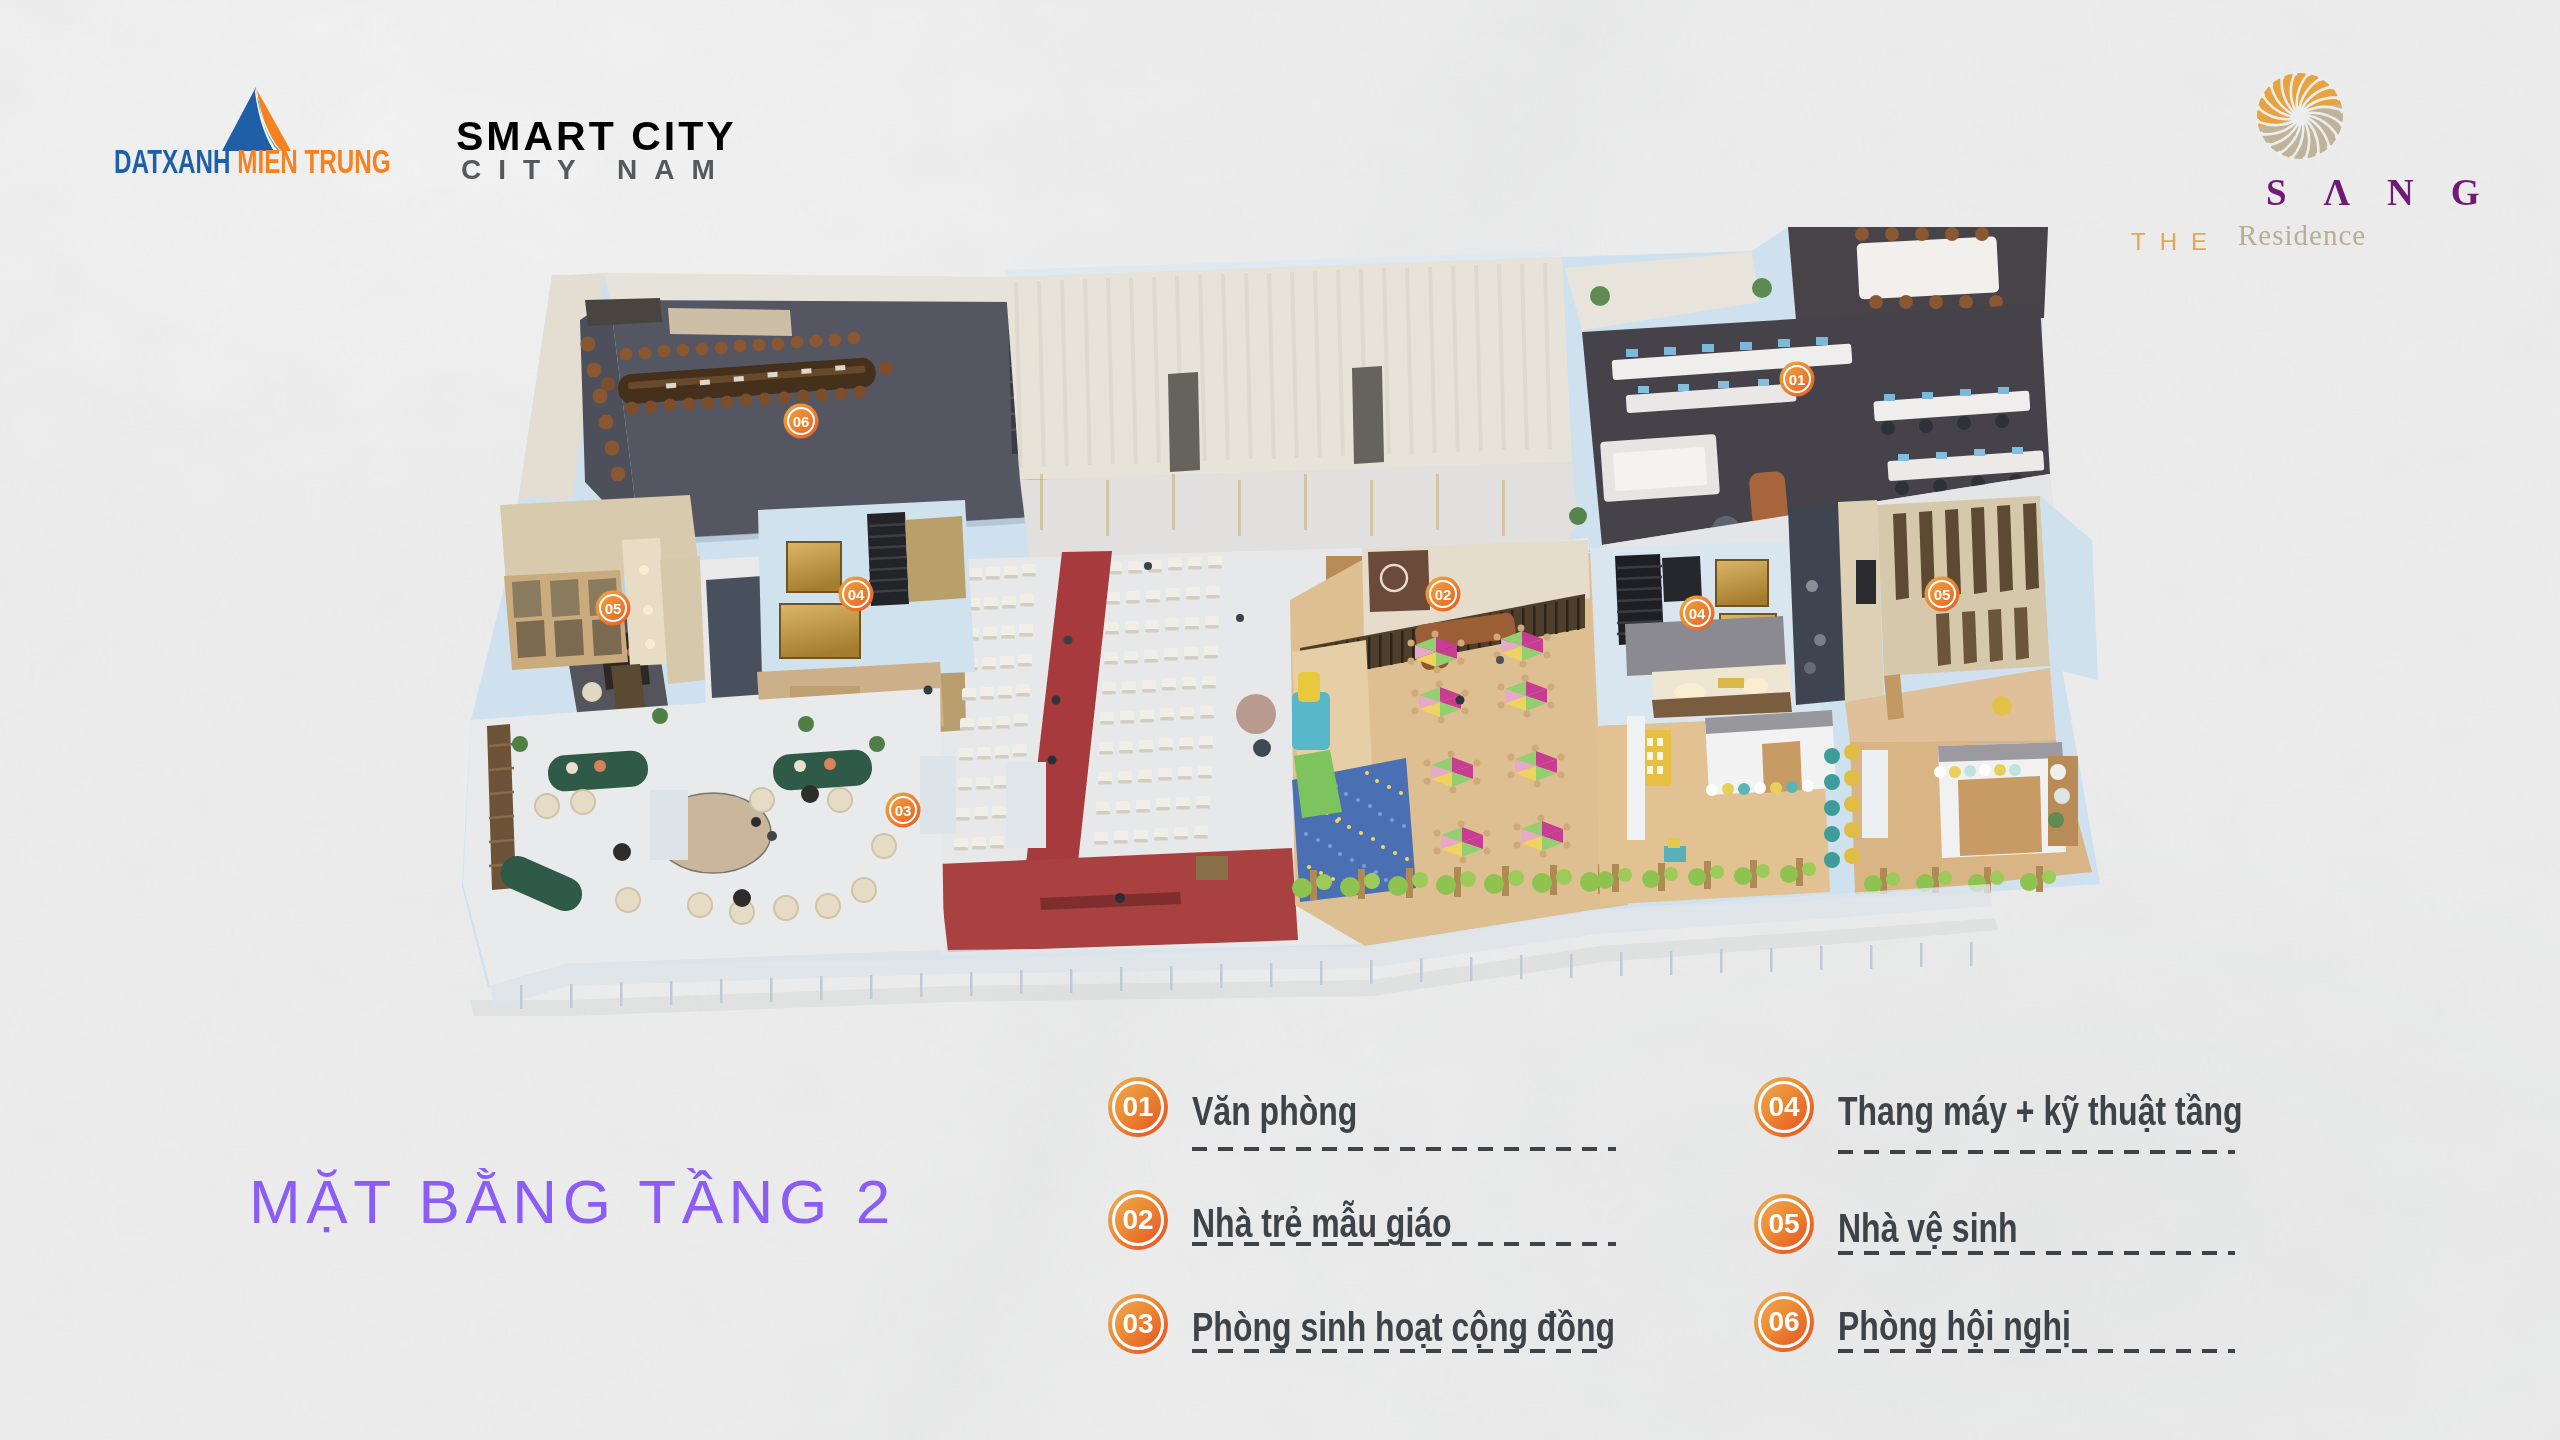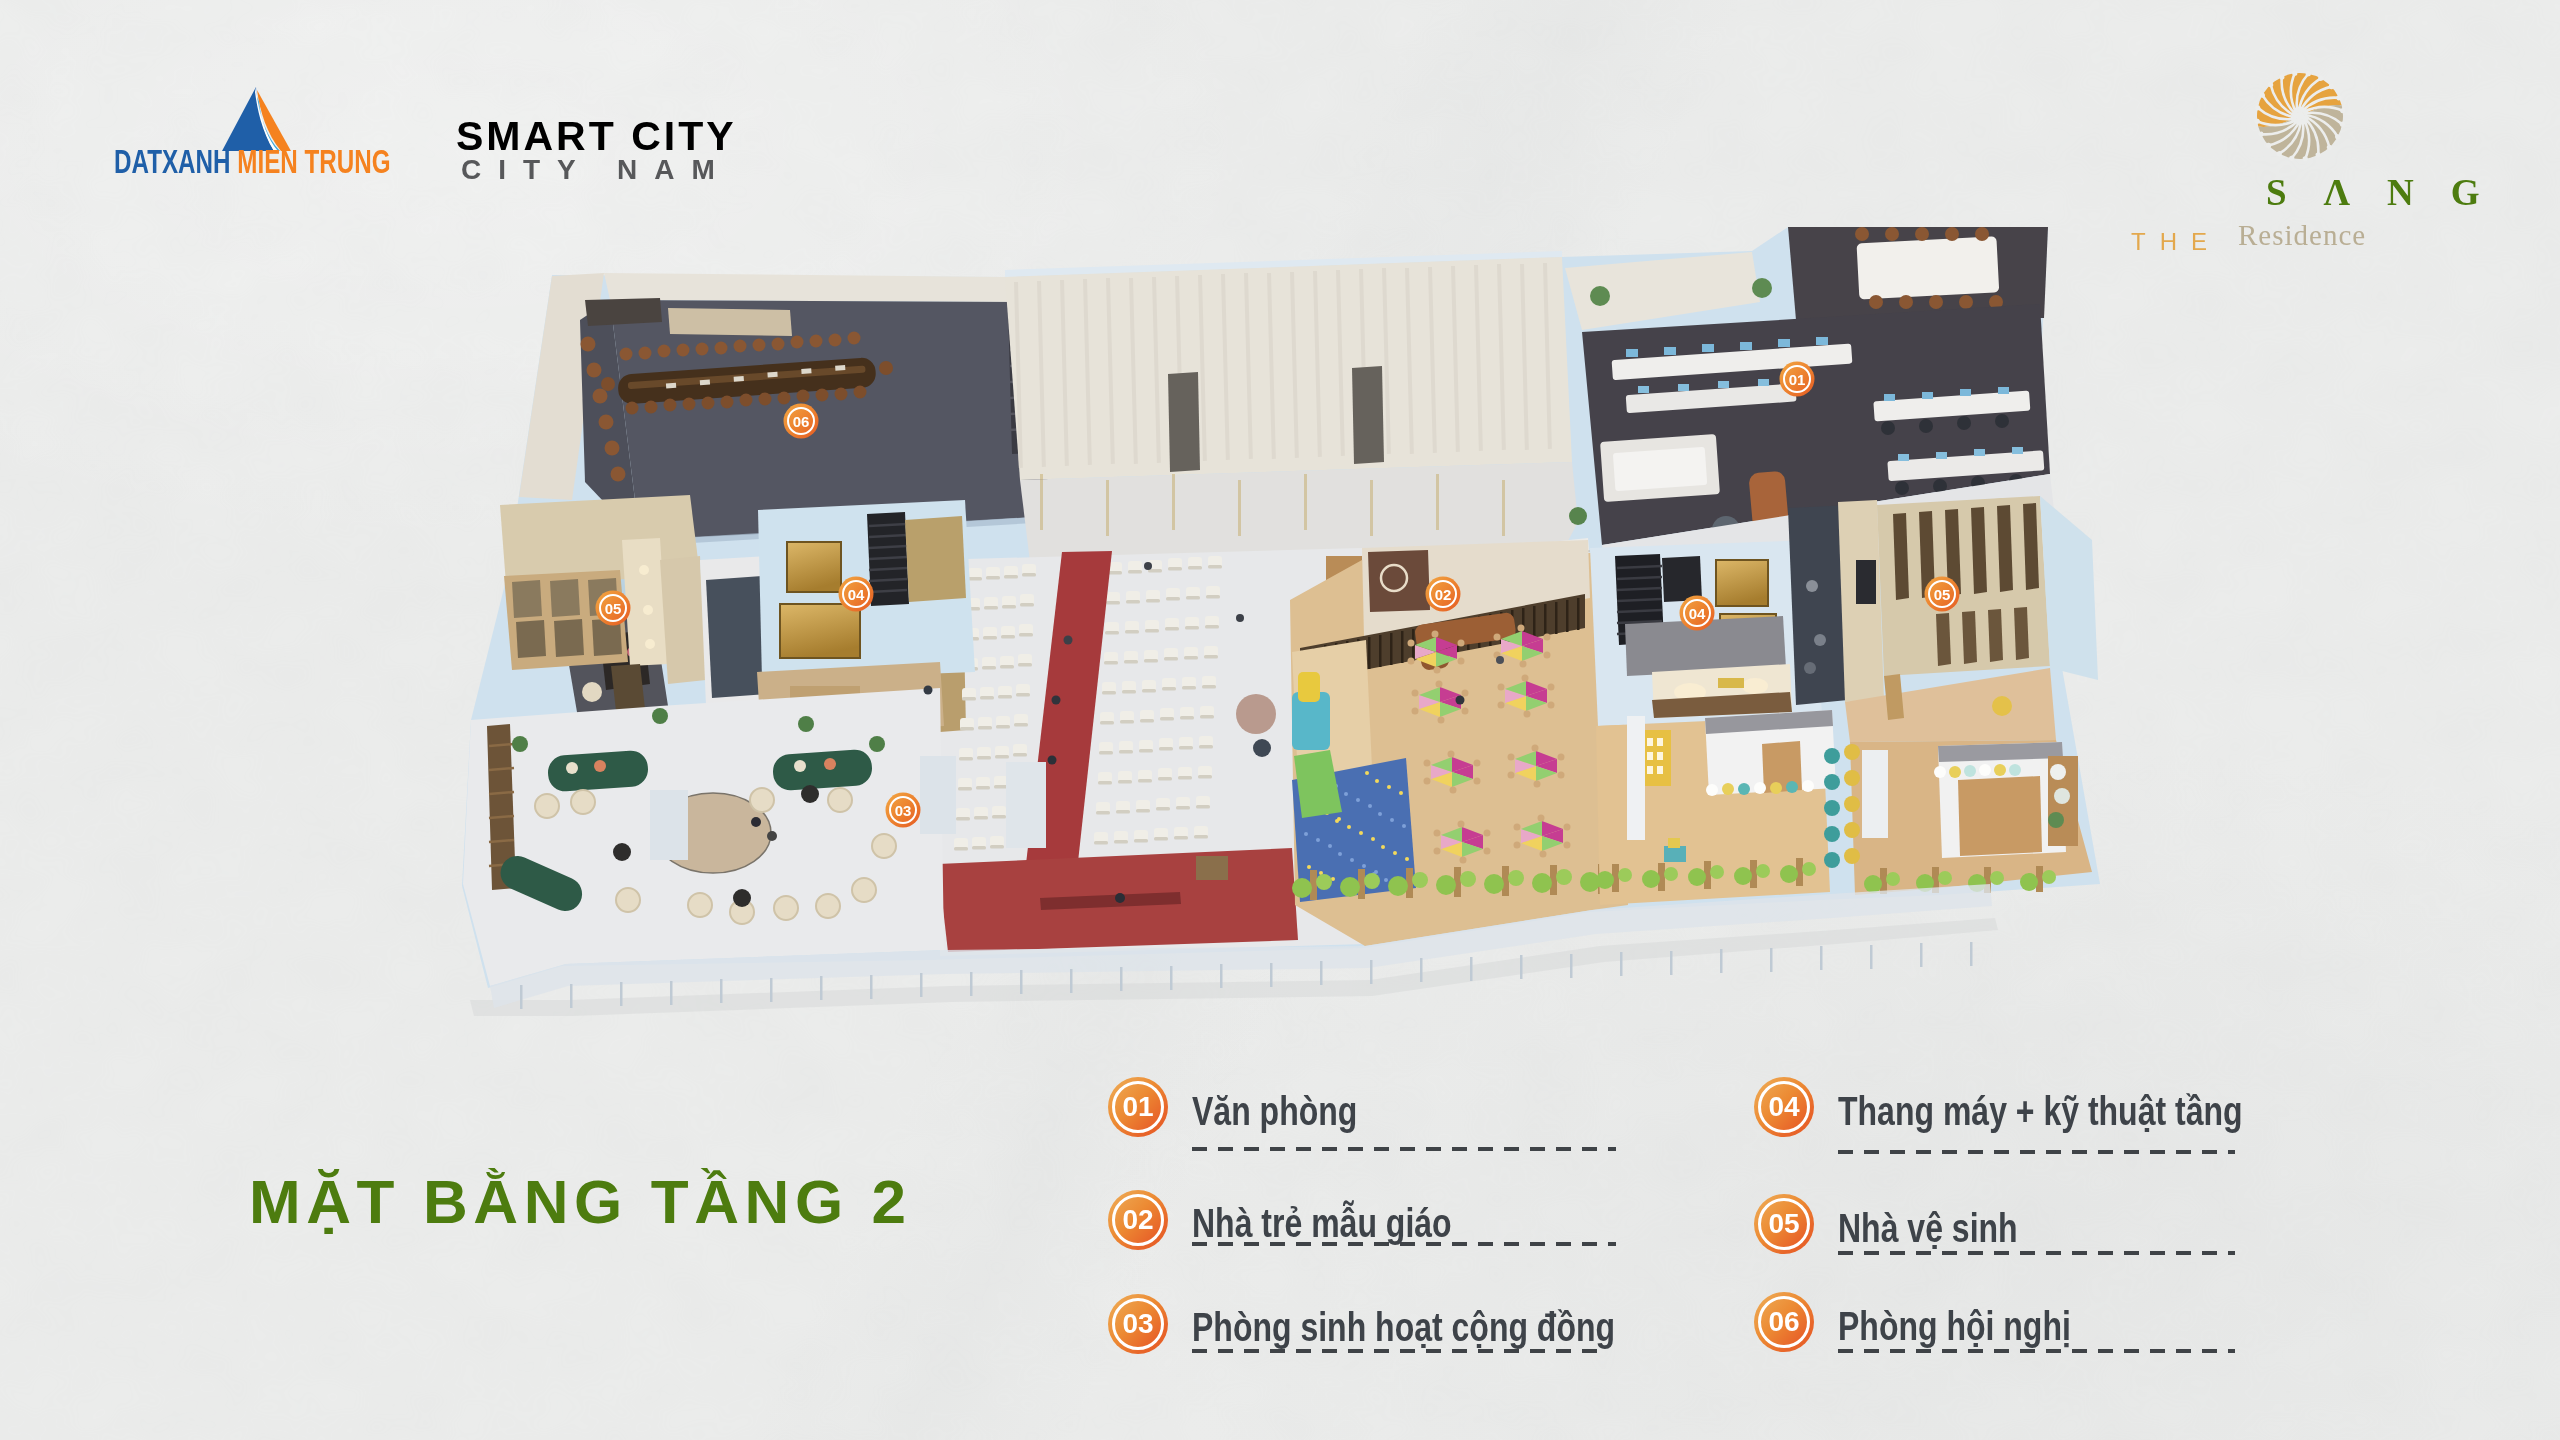--- a/index.html
+++ b/index.html
@@ -14,24 +14,24 @@
       linear-gradient(115deg, rgba(221,223,223,0) 44%, rgba(219,221,221,.20) 49%, rgba(236,237,237,0) 54%);
   }
   #dxtext{left:114px;top:142px;font-weight:bold;font-size:34px;letter-spacing:0px;white-space:nowrap;
     transform:scaleX(0.712);transform-origin:0 0;}
   #dxtext b{color:#1f5fa8;} #dxtext i{color:#f5821f;font-style:normal;}
   
   #sc1{left:456px;top:113px;color:#000000;font-weight:bold;font-size:41px;letter-spacing:3px;white-space:nowrap;}
   #sc2{left:461px;top:154px;color:#57585a;font-weight:bold;font-size:28px;letter-spacing:17px;white-space:nowrap;}
   
   #ts-the{left:2131px;top:180px;color:#e3a84d;font-size:24px;letter-spacing:14px;white-space:nowrap;font-family:"Liberation Sans",sans-serif;margin-top:48px;}
-  #ts-sang{left:2266px;top:171px;color:#4d7c0f;font-size:37px;letter-spacing:37px;white-space:nowrap;font-family:"Liberation Serif",serif;font-weight:bold;}
+  #ts-sang{left:2266px;top:171px;color:#701a75;font-size:37px;letter-spacing:37px;white-space:nowrap;font-family:"Liberation Serif",serif;font-weight:bold;}
   #ts-res{left:2238px;top:219px;color:#b9ae94;font-size:29px;letter-spacing:1px;font-family:"Liberation Serif",serif;text-align:center;}
   
-  #head{left:249px;top:1166px;font-size:62px;font-weight:bold;color:#4d7c0f;letter-spacing:5.6px;white-space:nowrap;}
+  #head{left:249px;top:1166px;font-size:62px;font-weight:normal;color:#8b5cf6;letter-spacing:5.6px;white-space:nowrap;}
   
   .lgc{width:60px;height:60px;border-radius:50%;
     background:linear-gradient(135deg,#eeaf5a 0%,#ec8a33 45%,#e8662a 75%,#e55b24 100%);}
   .lgc .ring{position:absolute;left:4px;top:4px;right:4px;bottom:4px;border:3px solid #fff;border-radius:50%;}
   .lgc .num{position:absolute;left:0;top:0;width:100%;height:100%;display:flex;align-items:center;justify-content:center;
     color:#fff;font-size:28px;font-weight:bold;}
   .lgt{font-size:40px;font-weight:bold;color:#3e4349;white-space:nowrap;transform:scaleX(0.8);transform-origin:0 0;}
   .dash{height:4px;background:repeating-linear-gradient(90deg,#3f4347 0 15px,transparent 15px 26px);}
 </style>
 </head>

